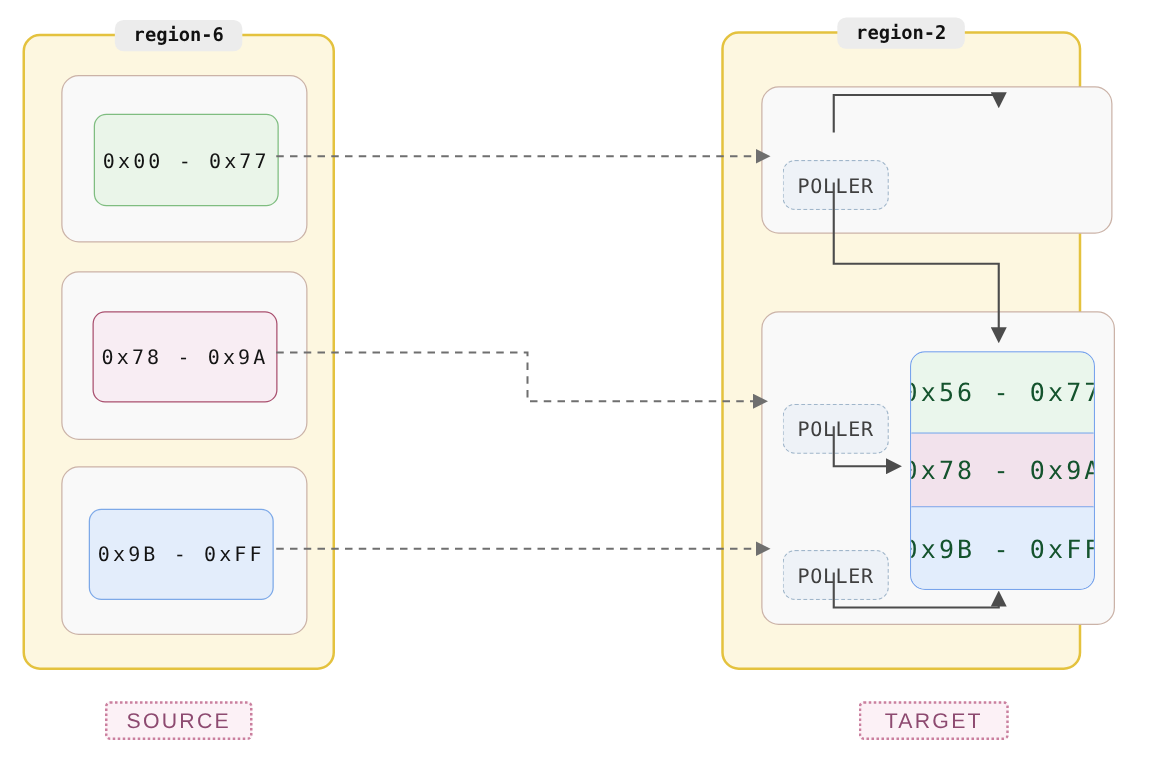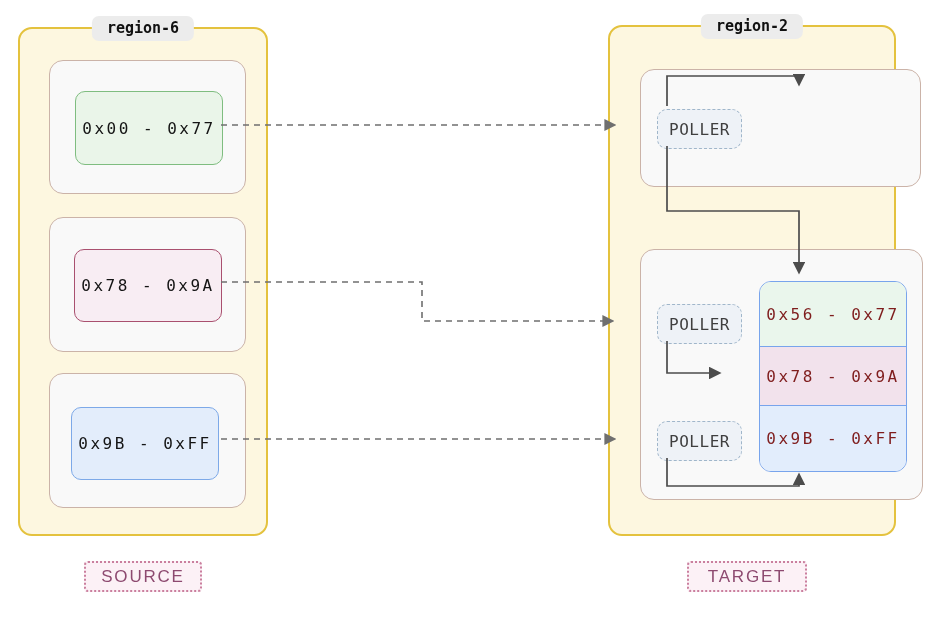--- a/index.html
+++ b/index.html
@@ -6,21 +6,21 @@
   .canvas{
     position:relative;width:929px;height:623px;background:#ffffff;
     font-family:"DejaVu Sans Mono",monospace;overflow:hidden;
   }
   
   .region{
     position:absolute;background:#fdf7e0;border:2px solid #e4c23e;border-radius:14px;
     box-sizing:border-box;
   }
   #region1{left:18px;top:27px;width:250px;height:509px;}
-  #region2{left:608px;top:25px;width:288px;height:511px;}
+  #region2{left:577px;top:25px;width:288px;height:511px;}
   .region-title{
     position:absolute;top:-13px;left:50%;transform:translateX(-50%);
     background:#ececec;border-radius:7px;padding:3px 15px;
     font-weight:bold;font-size:15px;color:#111111;white-space:nowrap;line-height:1.25;
   }
   
   .group{
     position:absolute;background:#f9f9f9;border:1px solid #cbb3a8;border-radius:14px;
     box-sizing:border-box;
   }
@@ -43,30 +43,30 @@
   #m3{left:21px;top:33px;width:148px;height:73px;}
   #m4{left:118px;top:21px;width:148px;height:75px;}
   
   .stacked{
     position:absolute;left:118px;top:31px;width:148px;height:191px;
     border:1.5px solid #78a4ec;border-radius:12px;box-sizing:border-box;
     overflow:hidden;display:flex;flex-direction:column;
   }
   .cell{
     display:flex;align-items:center;justify-content:center;
-    font-size:16px;letter-spacing:2.5px;color:#7f1d1d;white-space:pre;box-sizing:border-box;
+    font-size:20px;letter-spacing:2.5px;color:#14532d;white-space:pre;box-sizing:border-box;
   }
   .cell.c1{height:65px;background:#eaf6ec;border-bottom:1.5px solid #78a4ec;}
   .cell.c2{height:59px;background:#f2e2ec;border-bottom:1.5px solid #78a4ec;}
   .cell.c3{flex:1;background:#e2edfc;}
   
   .poller{
     position:absolute;background:#eef2f7;border:1.6px dashed #a0b6ca;border-radius:10px;
     box-sizing:border-box;display:flex;align-items:center;justify-content:center;
-    font-size:16px;letter-spacing:0.5px;color:#3f3f3f;
+    font-size:16px;letter-spacing:0.5px;color:#3f3f3f;margin-top:19px;
   }
   #poller1{left:16px;top:39px;width:85px;height:40px;}
   #poller2{left:16px;top:54px;width:85px;height:40px;}
   #poller3{left:16px;top:171px;width:85px;height:40px;}
   
   .caption{
     position:absolute;background:#fcf1f6;border:2px dotted #ca7f9e;border-radius:4px;
     box-sizing:border-box;color:#8d4a70;font-family:"Liberation Sans",sans-serif;
     font-size:17px;letter-spacing:1.8px;display:flex;align-items:center;justify-content:center;
   }

